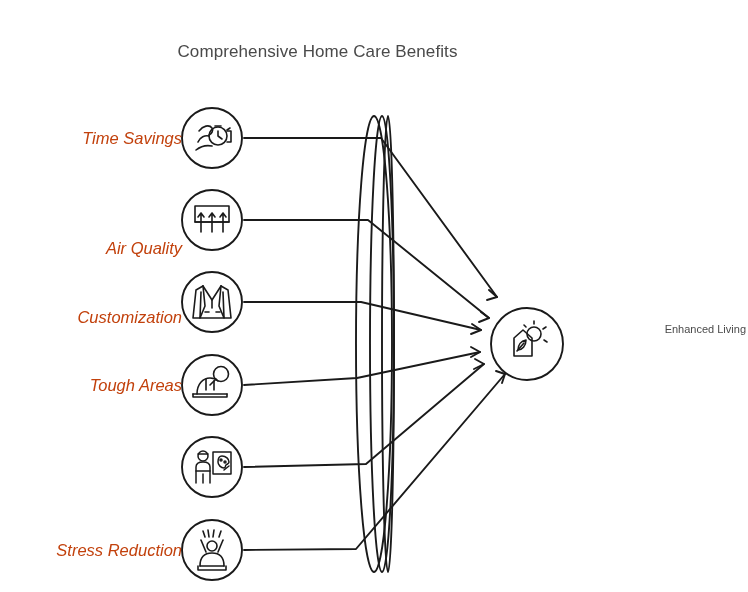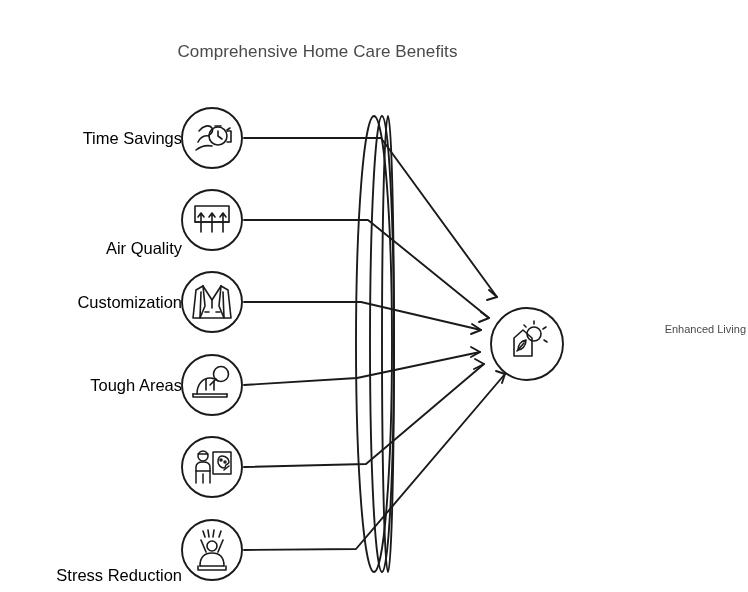--- a/index.html
+++ b/index.html
@@ -16,24 +16,25 @@
     position:absolute;
     left:0;top:42px;width:635px;
     text-align:center;
     font-size:17px;
     color:#4a4a4a;
     letter-spacing:0.1px;
   }
   .node-label{
     position:absolute;
     font-size:16.5px;
-    color:#000000;
+    color:#c2410c;
     text-align:right;
     white-space:nowrap;
     line-height:1.25;
+    font-style:italic;
   }
   .out-label{
     position:absolute;
     font-size:11px;
     color:#4a4a4a;
     text-align:right;
     line-height:1.28;
     width:170px;
   }
 </style>
@@ -160,21 +161,21 @@
         <path d="M514 338 L523 330 L532 338 L532 356 L514 356 Z"></path>
         <path d="M526 340 C526 346 522 350 518 350 C518 345 521 341 526 340 Z"></path>
         <path d="M517 351 L524 343"></path>
       </g>
     </g>
 
   </svg>
 
   <div class="node-label" style="right:566px;top:128px;">Time Savings</div>
   <div class="node-label" style="right:566px;top:210px;margin-top:28px;">Air Quality</div>
-  <div class="node-label" style="right:566px;top:292px;margin-left:42px;">Customization</div>
+  <div class="node-label" style="right:566px;top:307px;margin-left:42px;">Customization</div>
   <div class="node-label" style="right:566px;top:375px;">Tough Areas</div>
-  <div class="node-label" style="right:566px;top:565px;">Stress Reduction</div>
+  <div class="node-label" style="right:566px;top:540px;">Stress Reduction</div>
 
   <div class="out-label" style="left:576px;top:322px;">
     <div>Enhanced Living</div>
   </div>
 
 </div>
 
 </body></html>

